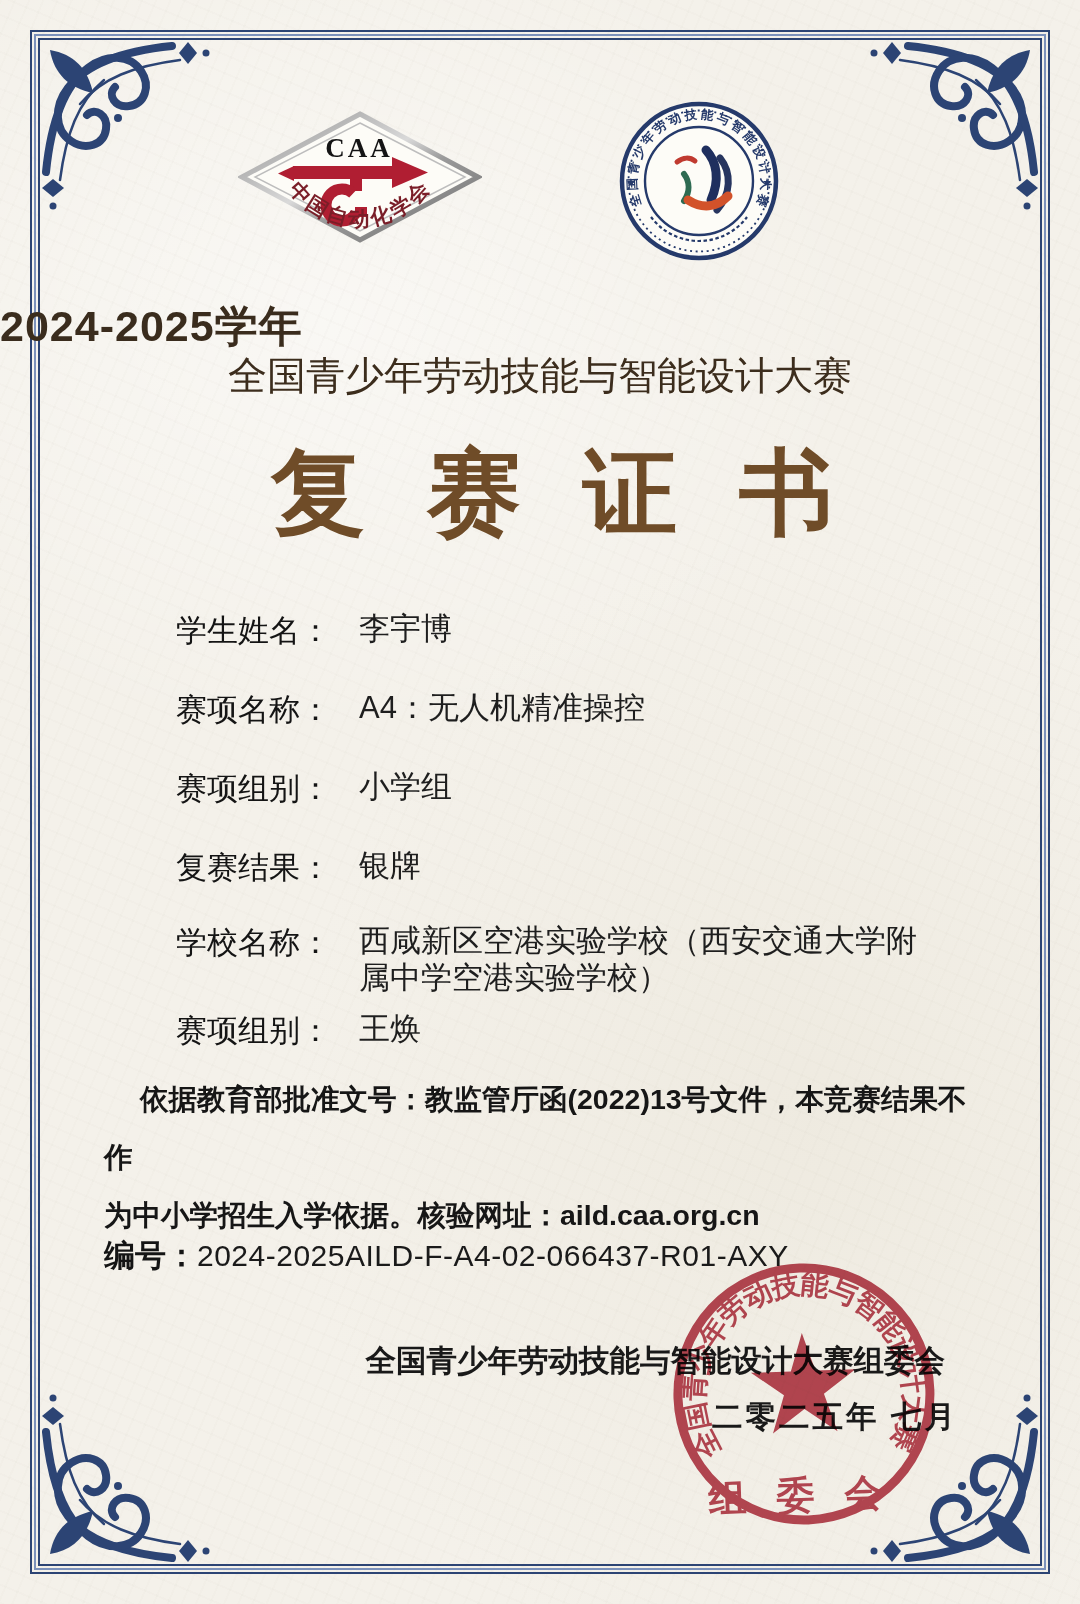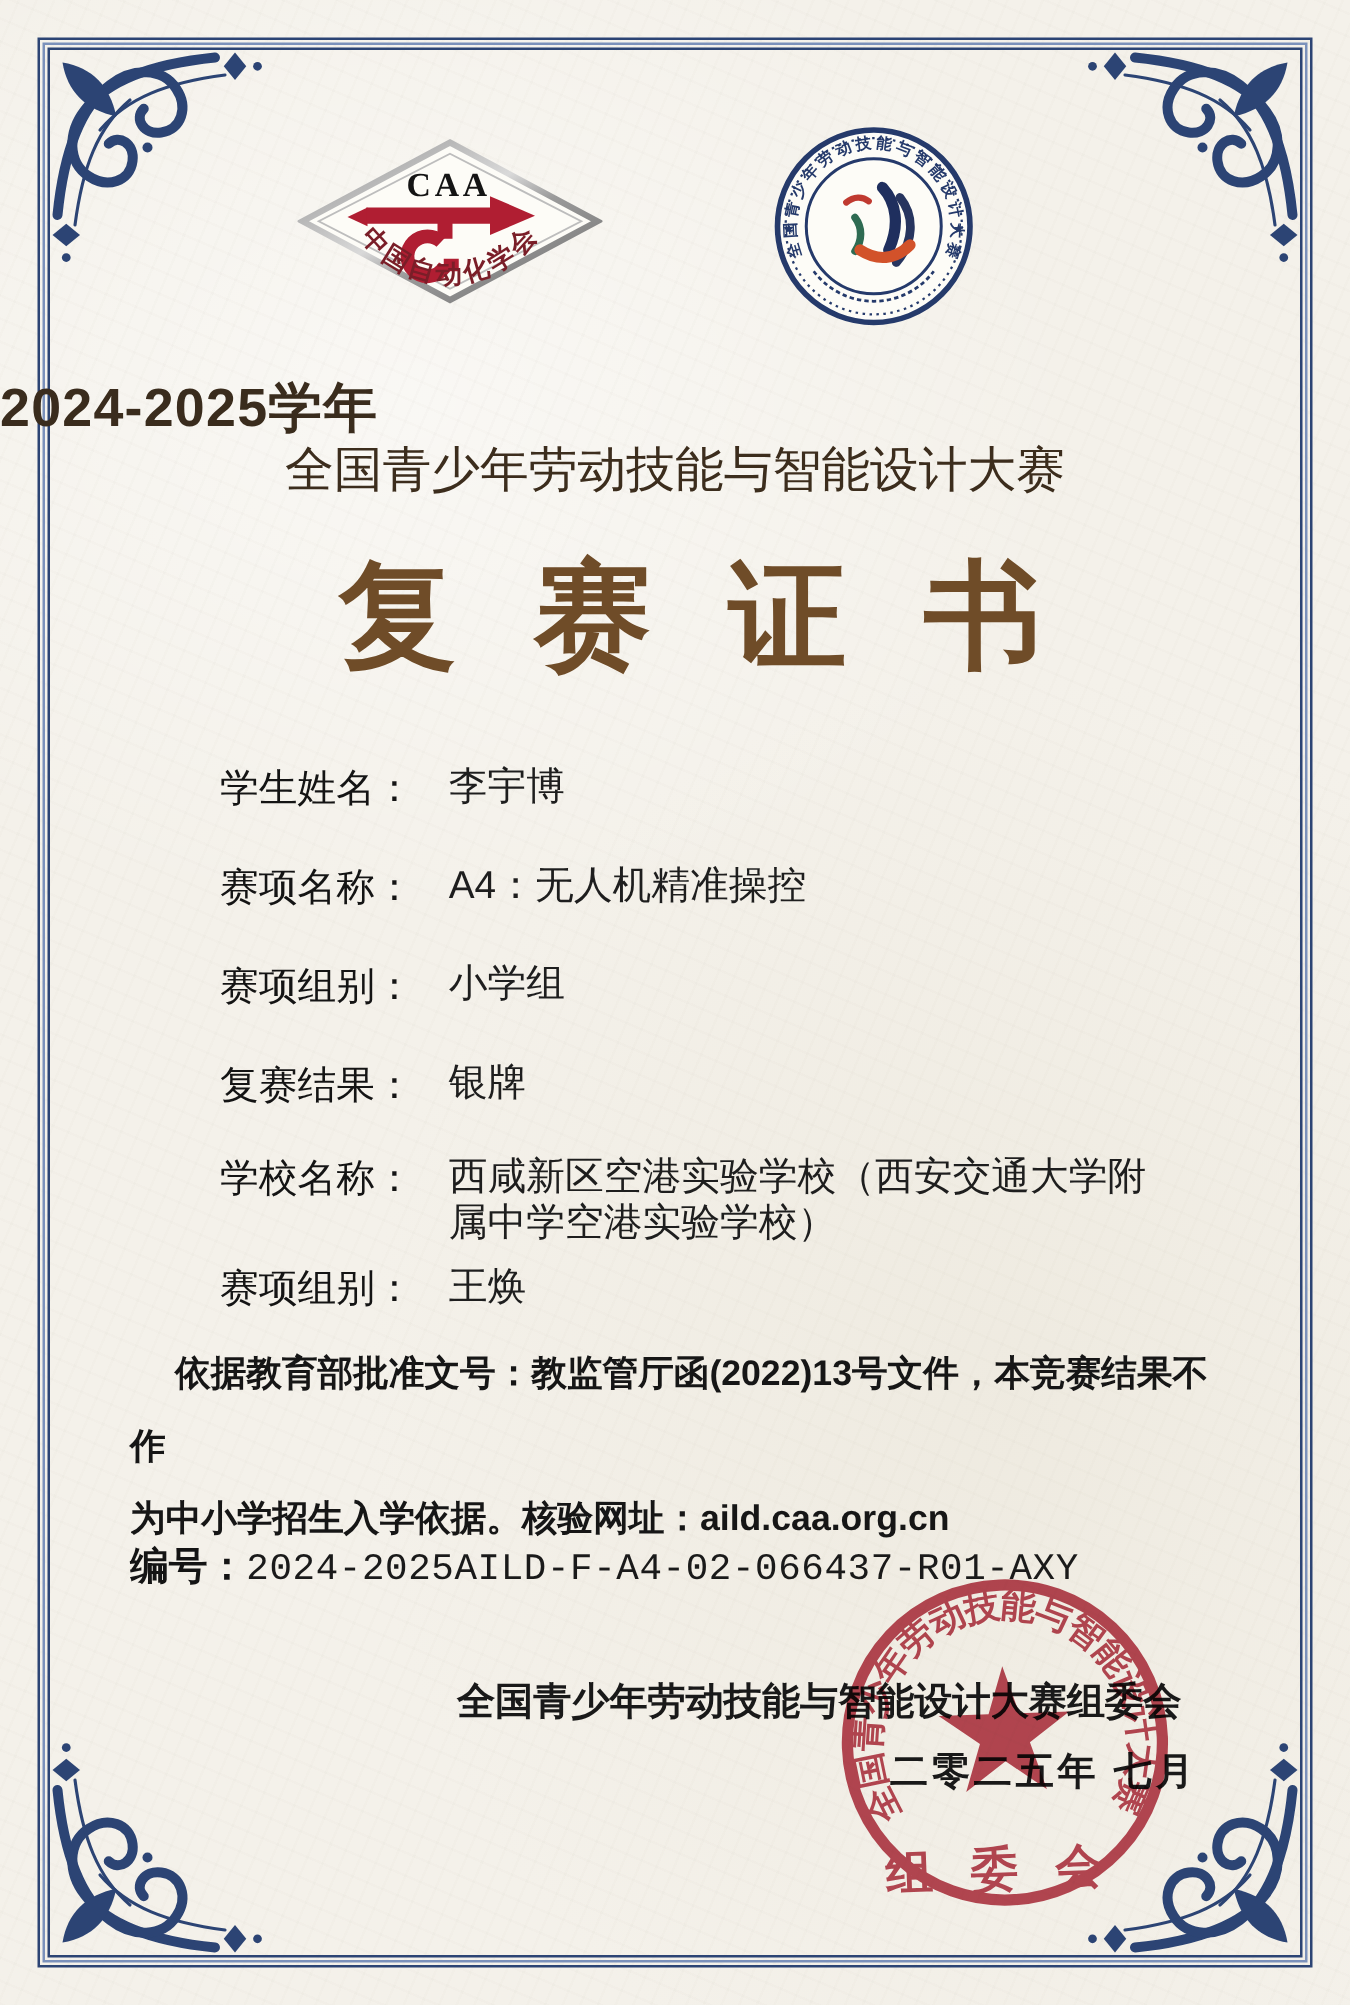--- a/index.html
+++ b/index.html
@@ -42,21 +42,21 @@
   .field-value{font-size:31px;color:#1e1e1e;line-height:37px;}
   .field-row:nth-child(5) .field-value{max-width:632px;}
   
   .disclaimer{position:absolute;left:104px;top:1070px;width:880px;
     font-size:28.5px;font-weight:700;color:#161616;line-height:58px;}
   .disclaimer .line1{text-indent:36px;}
   
   .serial{position:absolute;left:104px;top:1205px;display:flex;align-items:baseline;}
   .serial-label{font-size:31px;font-weight:700;color:#141414;}
   .serial-value{font-size:30px;font-weight:500;color:#1a1a1a;letter-spacing:.5px;
-    font-family:Liberation Mono, monospace;margin-top:34px;}
+    font-family:Liberation Sans, sans-serif;margin-top:34px;}
   
   .issuer{position:absolute;right:135px;top:1341px;font-size:30.5px;font-weight:700;color:#191919;}
   .issue-date{position:absolute;right:122px;top:1397px;font-size:30.5px;font-weight:700;
     color:#191919;letter-spacing:3px;}
   
   .stamp{position:absolute;left:664px;top:1256px;width:280px;height:280px;
     mix-blend-mode:multiply;opacity:.88;transform:rotate(-2deg);pointer-events:none;}
 </style>
 </head>
 <body>

